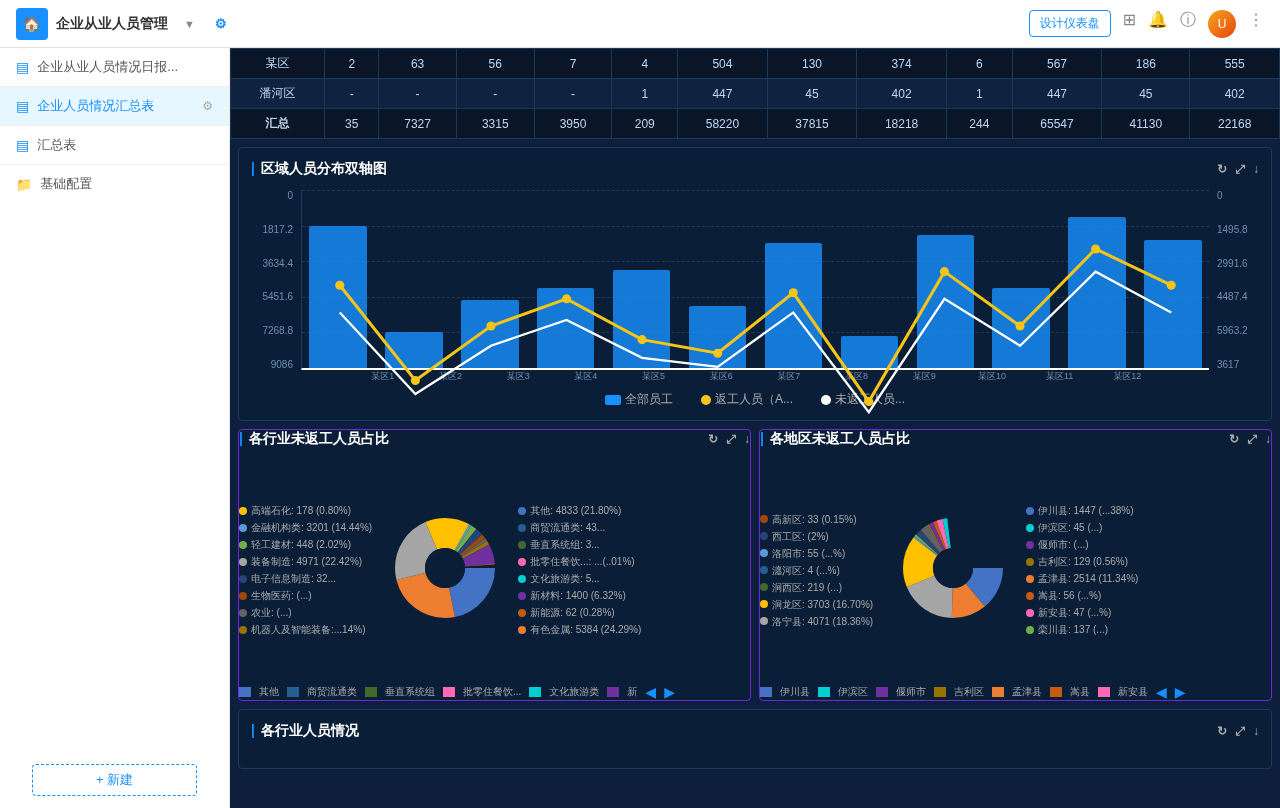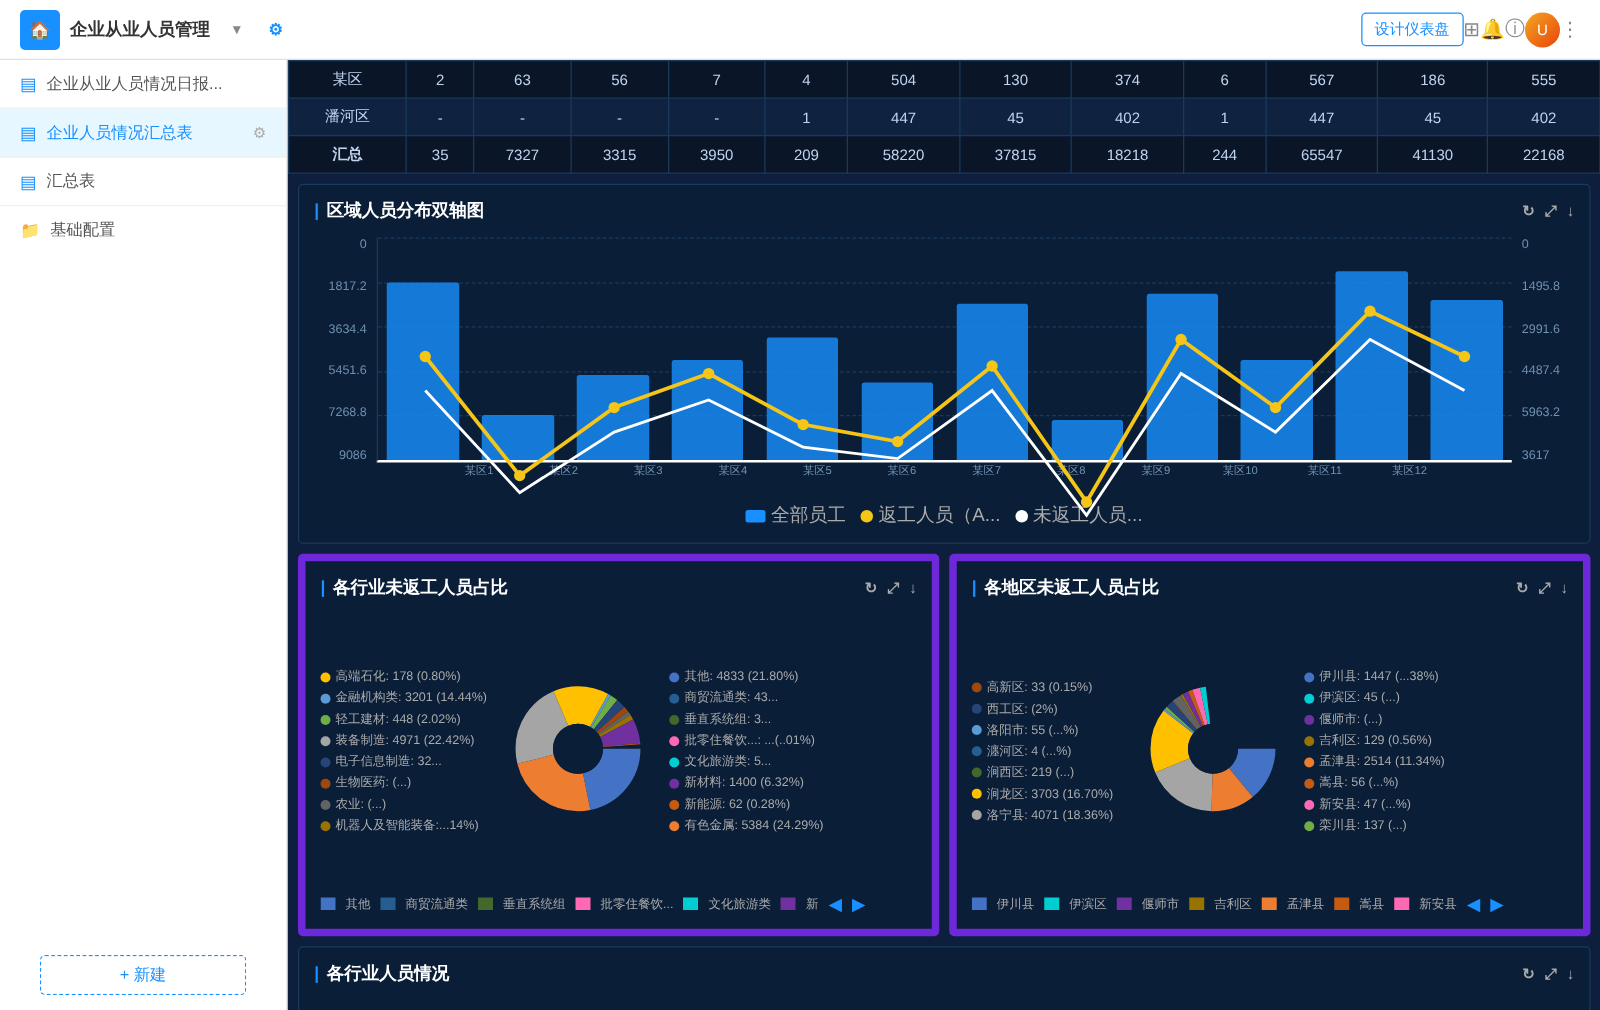--- a/index.html
+++ b/index.html
@@ -21,21 +21,21 @@
       border-radius: 4px;
       display: flex; align-items: center; justify-content: center;
       color: #fff; font-size: 14px; margin-right: 8px;
     }
     .header-title {
       font-size: 14px; color: #333; font-weight: bold;
       display: flex; align-items: center; gap: 16px;
     }
     .header-right {
       margin-left: auto;
-      display: flex; align-items: center; gap: 0;
+      display: flex; align-items: flex-start; gap: 12px;
     }
     .design-btn {
       border: 1px solid #1890ff; color: #1890ff;
       background: transparent; padding: 4px 10px; border-radius: 4px;
       font-size: 12px; cursor: pointer;
     }
     .header-icon { color: #888; font-size: 16px; cursor: pointer; }
     .avatar {
       width: 28px; height: 28px; border-radius: 50%;
       background: linear-gradient(135deg, #f5a623, #e8440a);
@@ -187,41 +187,40 @@
       border-radius: 2px 2px 0 0;
     }
     .line-chart-overlay {
       position: absolute;
       top: 0; left: 0; right: 0; bottom: 0;
       pointer-events: none;
     }
     .chart-legend {
       display: flex;
       justify-content: center;
-      gap: 12px;
-      margin-top: 20px;
-      font-size: 15px;
+      gap: 28px;
+      margin-top: 8px;
+      font-size: 12px;
       color: #aaa;
     }
     .legend-item { display: flex; align-items: center; gap: 4px; }
     .legend-box { width: 16px; height: 10px; border-radius: 2px; }
     .legend-dot { width: 10px; height: 10px; border-radius: 50%; }
 
     
     .bottom-charts {
       display: flex;
       gap: 0;
       padding: 0 8px 8px;
     }
     .pie-chart-container {
       flex: 1;
       background: #0a1e38;
       border-radius: 4px;
-      padding: 12px;
-      border: 6px solid #6d28d9;
+      border: 1px solid #6d28d9;
       margin-right: 8px;
     }
     .pie-chart-container:last-child { margin-right: 0; }
     .pie-area {
       display: flex;
       align-items: center;
       gap: 8px;
       min-height: 220px;
     }
     .pie-svg-wrapper {

